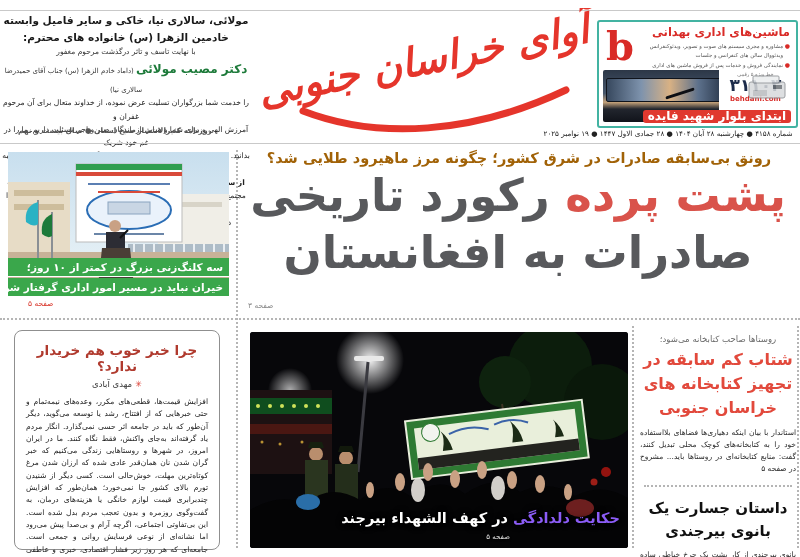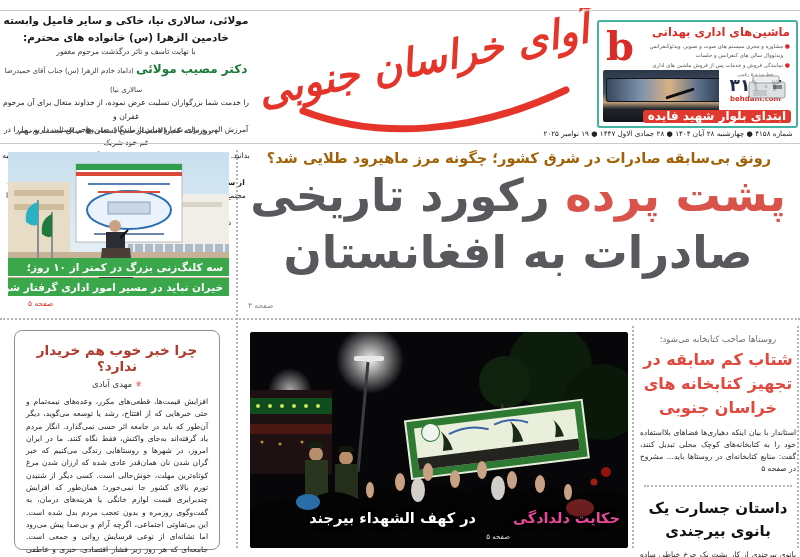--- a/index.html
+++ b/index.html
@@ -65,21 +65,21 @@
   .ed-bar-label{color:#fff;font-size:9px;font-weight:bold;line-height:13px;text-align:center;display:block;}
   .ed-title{margin-top:11px;text-align:center;font-size:13.5px;font-weight:bold;color:#b03a2e;}
   .ed-byline{margin-top:5px;text-align:center;font-size:8.5px;color:#333;}
   .ed-byline .star{color:#d9372c;}
   .ed-body{margin:7px 11px 0 11px;font-size:7.55px;line-height:1.63;color:#222;text-align:justify;}
 
   
   .photo-main{left:250px;top:332px;width:378px;height:216px;background:#07070a;overflow:hidden;border-radius:3px;}
   .pm-cap{position:absolute;right:8px;bottom:22px;font-size:14.5px;font-weight:bold;
           text-shadow:0 1px 3px #000,0 0 6px #000;white-space:nowrap;}
-  .pm-cap .c-red{color:#ec4899;margin-left:32px;} .pm-cap .c-white{color:#fff;}
+  .pm-cap .c-red{color:#8b5cf6;} .pm-cap .c-white{color:#fff;}
   .pm-pageref{position:absolute;right:118px;bottom:7px;font-size:7px;color:#e5e5e5;text-shadow:0 1px 2px #000;}
 
   
   .rc{left:640px;top:326px;width:156px;}
   .rc-kicker{text-align:center;font-size:8.6px;color:#6a6a6a;margin-top:8px;}
   .rc-title1{text-align:center;font-size:16px;font-weight:bold;color:#e2493c;line-height:1.5;margin-top:4px;}
   .rc-body{font-size:7.5px;color:#2a2a2a;line-height:1.6;text-align:justify;margin-top:7px;}
   .rc-sep{border-top:2px dotted #b5b5b5;margin:10px 4px;}
   .rc-title2{text-align:center;font-size:15px;font-weight:bold;color:#111;line-height:1.5;}
 </style>

